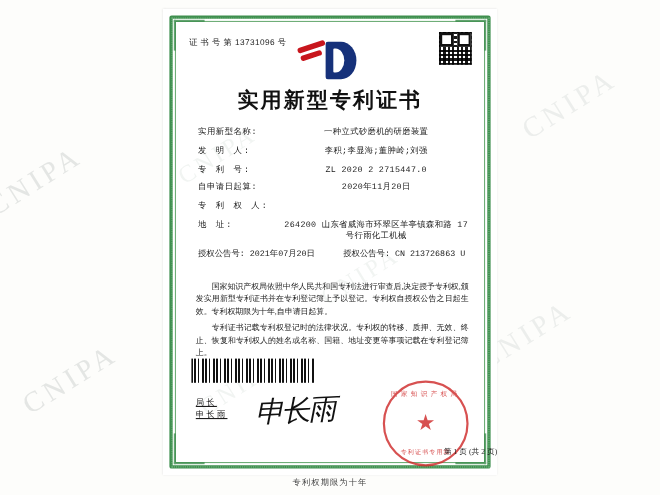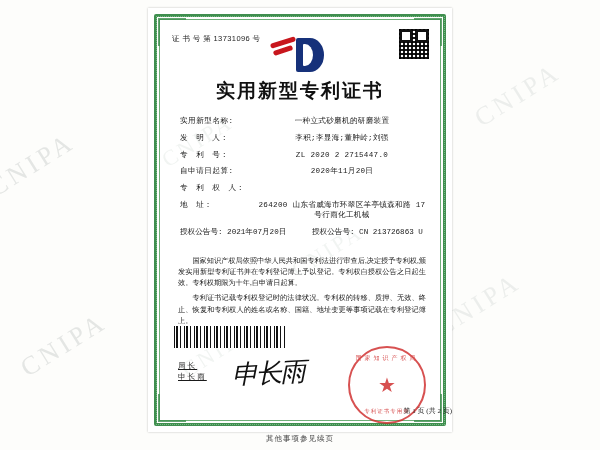--- a/index.html
+++ b/index.html
@@ -417,14 +417,14 @@
 
     <div class="seal">
       <div class="seal-top">国家知识产权局</div>
       <div class="seal-star">★</div>
       <div class="seal-bottom">专利证书专用章</div>
     </div>
 
     <div class="page-no">第 1 页 (共 2 页)</div>
   </div>
 
-  <div class="footer-note">其他事项参见续页</div>
+  <div class="footer-note">专利权期限为十年</div>
 </div>
 
 </body></html>

